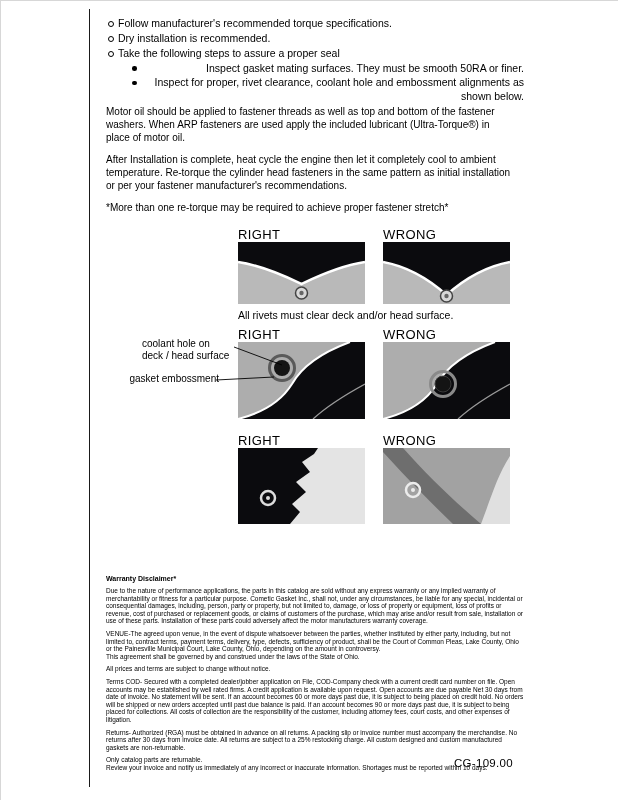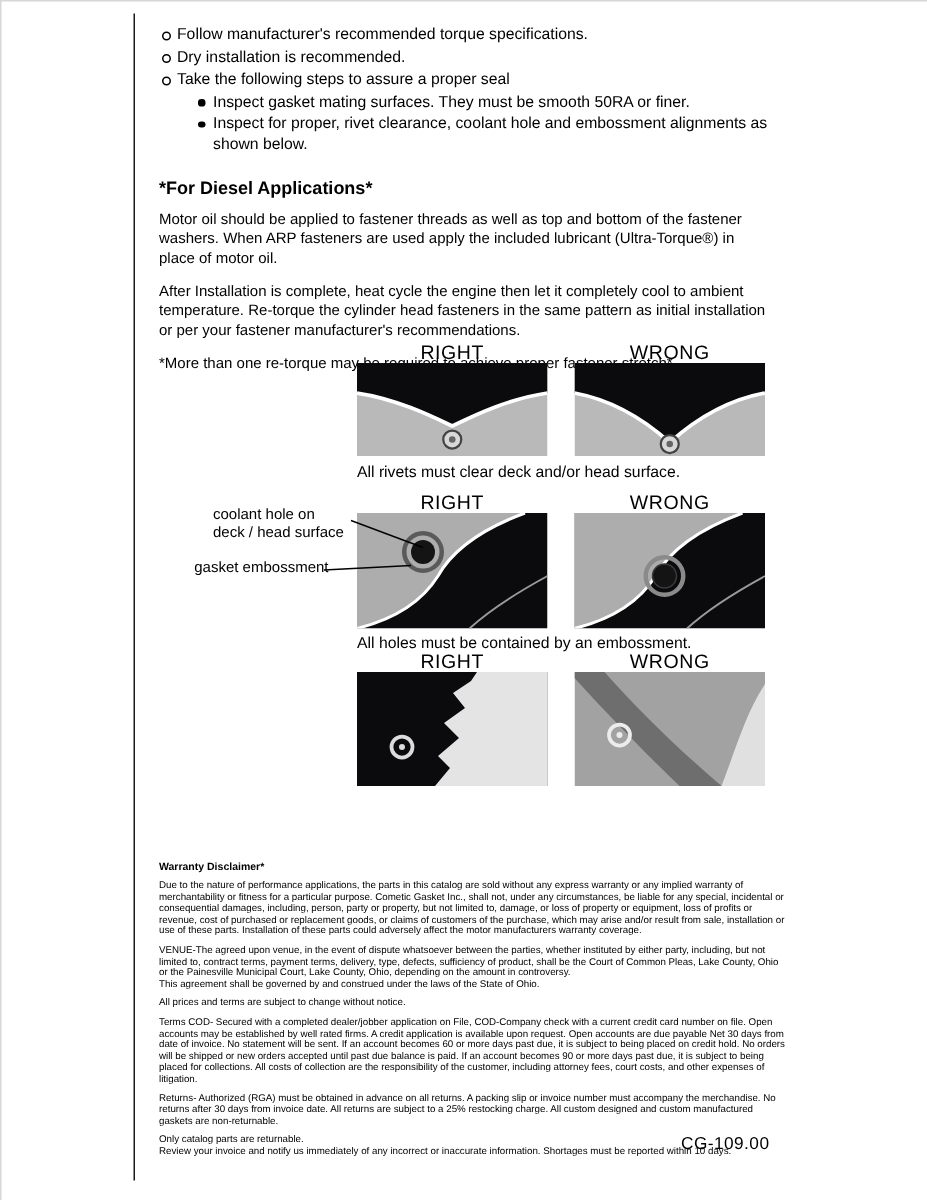--- a/index.html
+++ b/index.html
@@ -18,31 +18,31 @@
     margin:0 0 9px 0; letter-spacing:0.2px;
   }
 
   .bullets { list-style:none; margin:0; padding:0; font-size:10.5px; line-height:1.32; }
   .bullets > li { position:relative; padding-left:12px; margin-bottom:1px; }
   .bullets > li::before {
     content:""; position:absolute; left:2px; top:4px;
     width:4px; height:4px; border:1px solid #000; border-radius:50%;
   }
   .sub { list-style:none; margin:1px 0 0 0; padding:0 0 0 13px; }
-  .sub > li { position:relative; padding-left:11px; margin-bottom:1px; }
+  .sub > li { position:relative; padding-left:11px; margin-bottom:1px;text-align:right; }
   .sub > li::before {
     content:""; position:absolute; left:1px; top:4.5px;
     width:4.5px; height:4.5px; background:#000; border-radius:50%;
   }
 
   .h2 { font-size:12px; font-weight:bold; margin:14px 0 8px 0; }
   .para { font-size:10px; line-height:1.3; margin:0 0 9px 0; width:405px; }
 
   .diagrams { position:absolute; left:105px; top:224px; width:470px; height:350px; }
-  .dg-label { position:absolute; width:127px; text-align:center; font-size:13px; letter-spacing:0.4px; }
+  .dg-label { position:absolute; width:127px; font-size:13px; letter-spacing:0.4px; }
   .dg-img { position:absolute; width:127px; }
   .dg-img svg { display:block; }
   .dg-caption { position:absolute; font-size:10.5px; line-height:1.25; }
   .dg-note { position:absolute; font-size:10px; line-height:1.2; white-space:pre-line; }
   .dg-lines { position:absolute; left:0; top:0; pointer-events:none; }
 
   .legal { position:absolute; left:105px; top:574px; width:418px; }
   .legal-head { font-size:7px; font-weight:bold; margin:0 0 5px 0; }
   .legal p { font-size:6.5px; line-height:1.17; margin:0 0 5px 0; white-space:pre-line; }
 
@@ -61,21 +61,20 @@
       <li><span>Dry installation is recommended.</span></li>
       <li>
         <span>Take the following steps to assure a proper seal</span>
         <ul class="sub">
           <li><span>Inspect gasket mating surfaces.  They must be smooth 50RA or finer.</span></li>
           <li><span>Inspect for proper, rivet clearance, coolant hole and embossment alignments as shown below.</span></li>
         </ul>
       </li>
     </ul>
 
-    <div class="h2">*For Diesel Applications*</div>
     <p class="para">Motor oil should be applied to fastener threads as well as top and bottom of the fastener washers. When ARP fasteners are used apply the included lubricant (Ultra-Torque®) in place of motor oil.</p>
     <p class="para">After Installation is complete, heat cycle the engine then let it completely cool to ambient temperature. Re-torque the cylinder head fasteners in the same pattern as initial installation or per your fastener manufacturer's recommendations.</p>
     <p class="para">*More than one re-torque may be required to achieve proper fastener stretch*</p>
   </div>
 
   <div class="diagrams">
 
     <div class="dg-label" style="left:132px; top:2px;">RIGHT</div>
     <div class="dg-label" style="left:277px; top:2px;">WRONG</div>
 
@@ -125,21 +124,20 @@
         <circle cx="60" cy="42" r="12.5" fill="none" stroke="#8a8a8a" stroke-width="3"></circle>
         <circle cx="60" cy="42" r="8" fill="#141414" stroke="#3a3a3a" stroke-width="1"></circle>
       </svg>
     </div>
 
     <svg class="dg-lines" width="470" height="350" viewBox="0 0 470 350">
       <line x1="128" y1="122" x2="176" y2="140" stroke="#000" stroke-width="0.9"></line>
       <line x1="110" y1="155" x2="168" y2="152" stroke="#000" stroke-width="0.9"></line>
     </svg>
 
-    <div class="dg-caption" style="left:132px; top:198px; width:280px;">All holes must be contained by an embossment.</div>
 
     <div class="dg-label" style="left:132px; top:208px;">RIGHT</div>
     <div class="dg-label" style="left:277px; top:208px;">WRONG</div>
 
     <div class="dg-img" style="left:132px; top:223px;">
       <svg width="127" height="76" viewBox="0 0 127 76">
         <rect width="127" height="76" fill="#0b0b0e"></rect>
         <path d="M127,0 V76 H52 L62,64 L54,56 L68,44 L58,34 L72,24 L64,14 L76,6 L80,0 Z" fill="#e4e4e4"></path>
         <circle cx="30" cy="50" r="7" fill="none" stroke="#dcdcdc" stroke-width="2.5"></circle>
         <circle cx="30" cy="50" r="2" fill="#dcdcdc"></circle>

